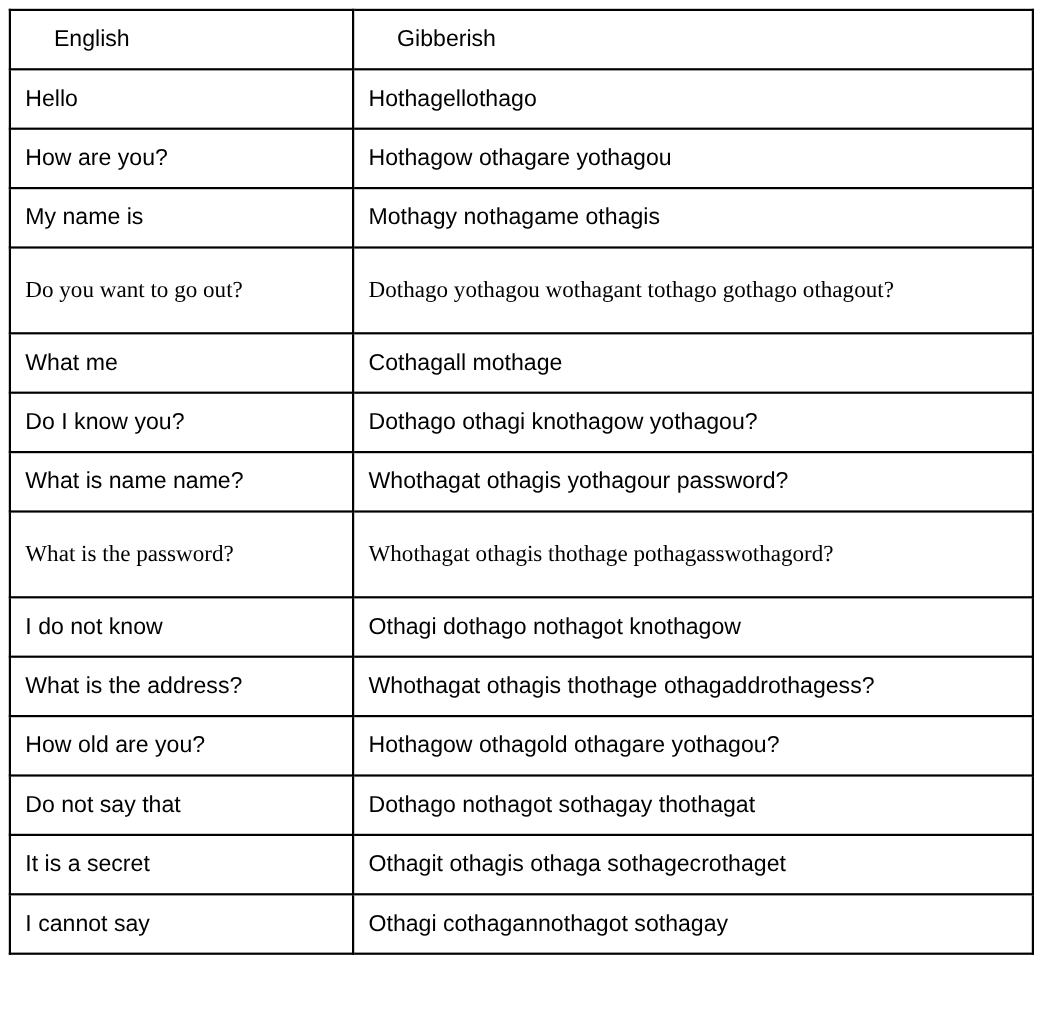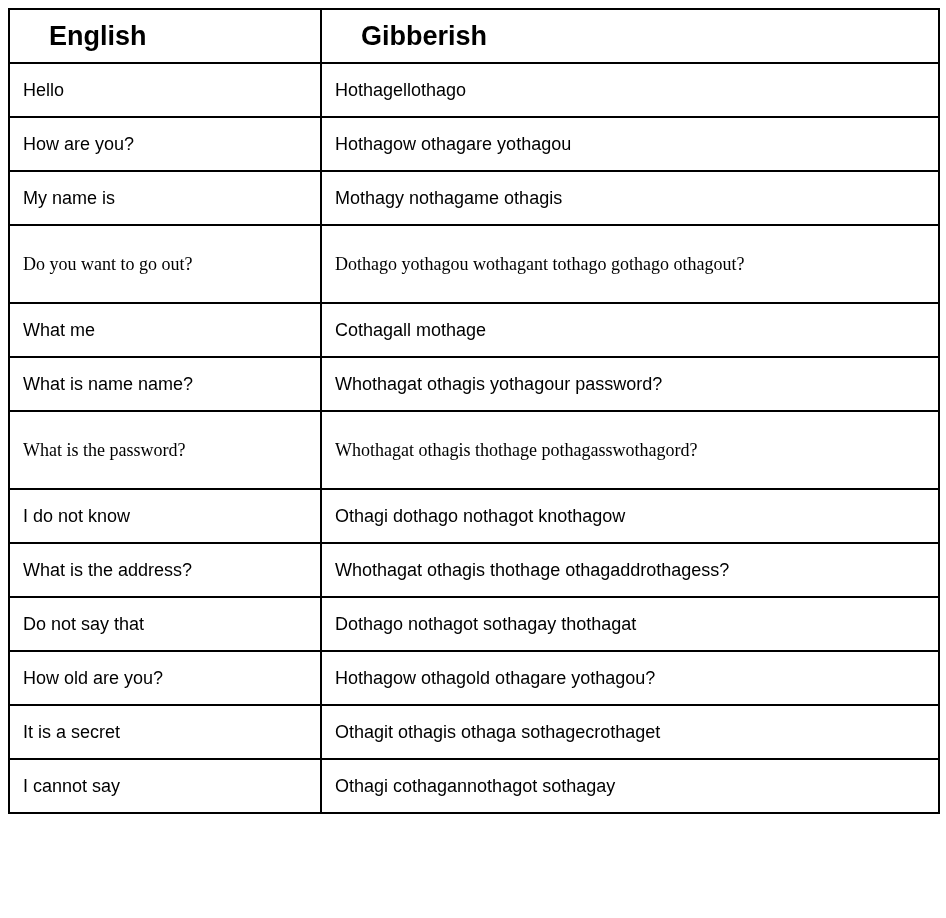--- a/index.html
+++ b/index.html
@@ -35,30 +35,30 @@
   #phrasebook-table col.col-english { width: 312px; }
   #phrasebook-table col.col-gibberish { width: 618px; }
 
   #phrasebook-table th,
   #phrasebook-table td {
     border: 2px solid #000000;
     padding: 7px 12px 7px 13px;
     vertical-align: middle;
     text-align: left;
     color: #000000;
-    font-size: 18px;
+    font-size: 21px;
     line-height: 1.14;
     font-weight: normal;
     word-wrap: break-word;
     overflow-wrap: break-word;
   }
 
   #phrasebook-table thead th {
-    font-weight: bold;
-    font-size: 27px;
+    font-weight: normal;
+    font-size: 21px;
     height: 38px;
     padding-left: 39px;
   }
 
   #phrasebook-table tbody tr {
     height: 38px;
   }
 
   #phrasebook-table tbody td {
     height: 38px;
@@ -125,20 +125,28 @@
         <tr>
           <td>
             <span class="cell-text">What me</span>
           </td>
           <td>
             <span class="cell-text">Cothagall mothage</span>
           </td>
         </tr>
         <tr>
           <td>
+            <span class="cell-text">Do I know you?</span>
+          </td>
+          <td>
+            <span class="cell-text">Dothago othagi knothagow yothagou?</span>
+          </td>
+        </tr>
+        <tr>
+          <td>
             <span class="cell-text">What is name name?</span>
           </td>
           <td>
             <span class="cell-text">Whothagat othagis yothagour password?</span>
           </td>
         </tr>
         <tr class="tall">
           <td>
             <span class="cell-text">What is the password?</span>
           </td>
@@ -157,32 +165,32 @@
         <tr>
           <td>
             <span class="cell-text">What is the address?</span>
           </td>
           <td>
             <span class="cell-text">Whothagat othagis thothage othagaddrothagess?</span>
           </td>
         </tr>
         <tr>
           <td>
+            <span class="cell-text">How old are you?</span>
+          </td>
+          <td>
+            <span class="cell-text">Hothagow othagold othagare yothagou?</span>
+          </td>
+        </tr>
+        <tr>
+          <td>
             <span class="cell-text">Do not say that</span>
           </td>
           <td>
             <span class="cell-text">Dothago nothagot sothagay thothagat</span>
-          </td>
-        </tr>
-        <tr>
-          <td>
-            <span class="cell-text">How old are you?</span>
-          </td>
-          <td>
-            <span class="cell-text">Hothagow othagold othagare yothagou?</span>
           </td>
         </tr>
         <tr>
           <td>
             <span class="cell-text">It is a secret</span>
           </td>
           <td>
             <span class="cell-text">Othagit othagis othaga sothagecrothaget</span>
           </td>
         </tr>

